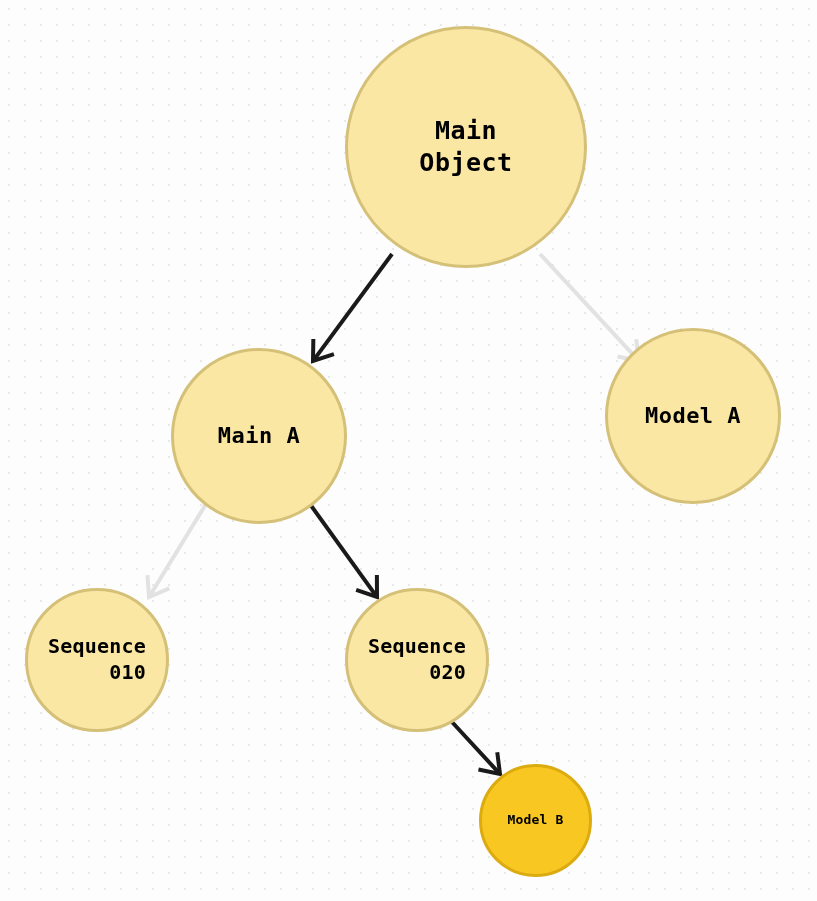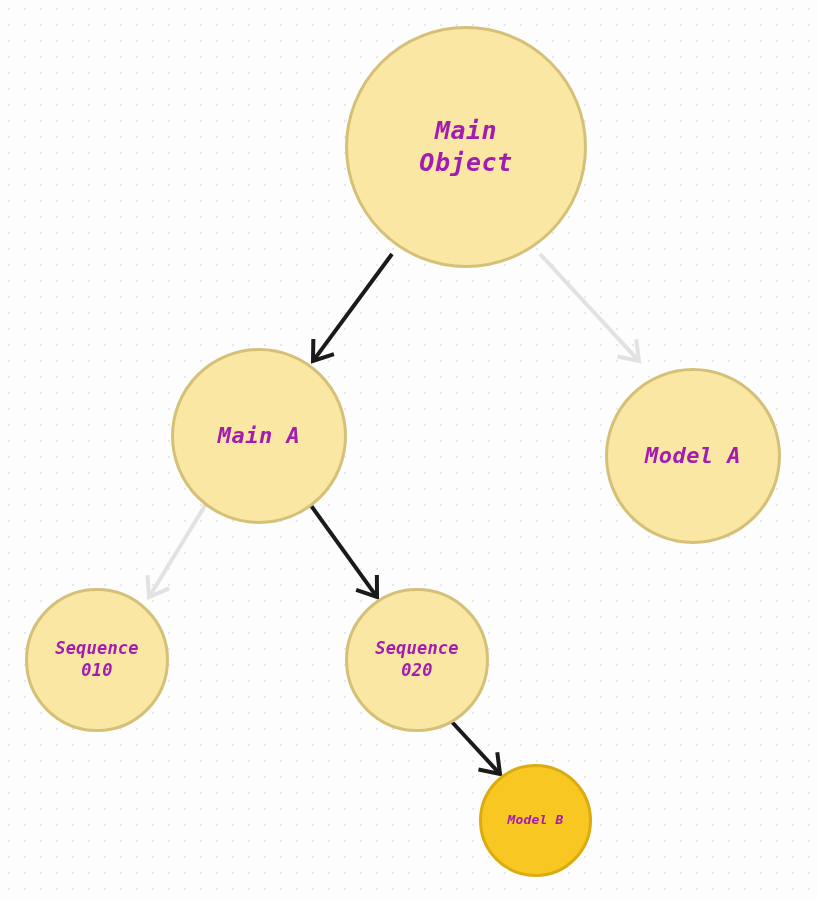--- a/index.html
+++ b/index.html
@@ -31,39 +31,38 @@
     pointer-events: none;
   }
   .graph-node {
     position: absolute;
     box-sizing: border-box;
     border-radius: 50%;
     display: flex;
     align-items: center;
     justify-content: center;
     text-align: center;
-    color: #a21caf;
+    color: #000000;
     font-family: "DejaVu Sans Mono", monospace;
     font-weight: bold;
     line-height: 1.28;
     white-space: pre-line;
     user-select: none;
-    font-style: italic;
   }
   .graph-node.normal {
     background: #fbe7a4;
     border: 3px solid #d5c078;
   }
   .graph-node.highlight {
     background: #f8c721;
     border: 3px solid #dcab10;
   }
   .size-xl { font-size: 25px; letter-spacing: 0.5px; }
   .size-lg { font-size: 22px; letter-spacing: 0.5px; }
-  .size-md { font-size: 17px; letter-spacing: 0.2px; }
+  .size-md { font-size: 20px; letter-spacing: 0.2px; text-align: right; }
   .size-sm { font-size: 13px; letter-spacing: 0.2px; }
 </style>
 </head>
 <body>
 
 <div id="canvas">
 
   <svg id="edge-layer" viewBox="0 0 817 901" width="817" height="901" xmlns="http://www.w3.org/2000/svg">
       <g>
         <line x1="392" y1="254" x2="314.7819045203421" y2="358.58653438384044" stroke="#1a1a1a" stroke-width="4" stroke-linecap="butt"></line>
@@ -84,21 +83,21 @@
       <g>
         <line x1="452" y1="722" x2="497.9651596918008" y2="771.7955896661175" stroke="#1a1a1a" stroke-width="4" stroke-linecap="butt"></line>
         <path d="M 478.46 769.51 L 500 774 L 497.25 752.17" fill="none" stroke="#1a1a1a" stroke-width="4" stroke-linecap="butt" stroke-linejoin="miter"></path>
       </g>
     </svg>
 
   <div id="node-layer">
       <div class="graph-node normal size-xl" style="left: 345px; top: 26px; width: 242px; height: 242px;"><span>Main
 Object</span></div>
       <div class="graph-node normal size-lg" style="left: 171px; top: 348px; width: 176px; height: 176px;"><span>Main A</span></div>
-      <div class="graph-node normal size-lg" style="left: 605px; top: 368px; width: 176px; height: 176px;"><span>Model A</span></div>
+      <div class="graph-node normal size-lg" style="left: 605px; top: 328px; width: 176px; height: 176px;"><span>Model A</span></div>
       <div class="graph-node normal size-md" style="left: 25px; top: 588px; width: 144px; height: 144px;"><span>Sequence
 010</span></div>
       <div class="graph-node normal size-md" style="left: 345px; top: 588px; width: 144px; height: 144px;"><span>Sequence
 020</span></div>
       <div class="graph-node highlight size-sm" style="left: 479px; top: 763.5px; width: 113px; height: 113px;"><span>Model B</span></div>
     </div>
 
 </div>
 
 </body></html>

